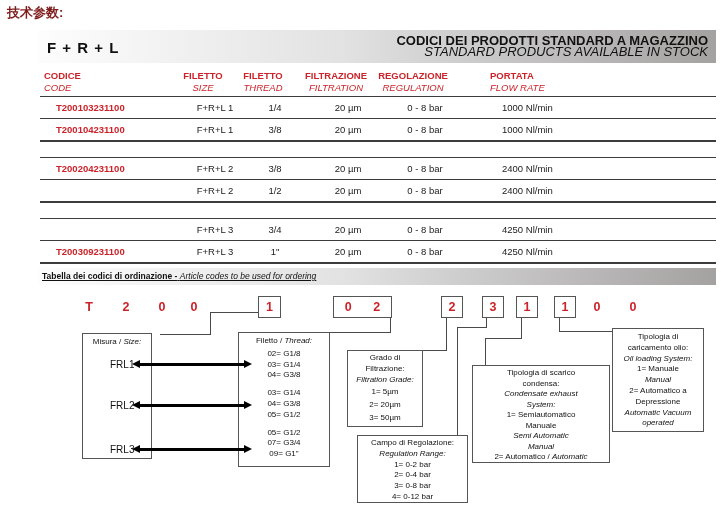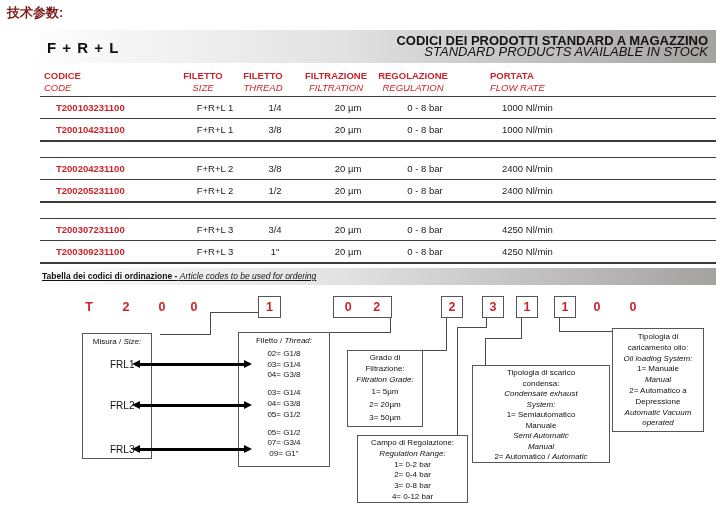--- a/index.html
+++ b/index.html
@@ -122,32 +122,30 @@
   <div class="tgroup g1">
     <div class="trow">
       <span class="tcell c-code">T200204231100</span>
       <span class="tcell c-size">F+R+L 2</span>
       <span class="tcell c-thread">3/8</span>
       <span class="tcell c-filt">20 µm</span>
       <span class="tcell c-reg">0 - 8 bar</span>
       <span class="tcell c-flow">2400 Nl/min</span>
     </div>
     <div class="trow">
-      <span class="tcell c-code">T200205231100</span>
       <span class="tcell c-size">F+R+L 2</span>
       <span class="tcell c-thread">1/2</span>
       <span class="tcell c-filt">20 µm</span>
       <span class="tcell c-reg">0 - 8 bar</span>
       <span class="tcell c-flow">2400 Nl/min</span>
     </div>
   </div>
 
   <div class="tgroup g2">
     <div class="trow">
-      <span class="tcell c-code">T200307231100</span>
       <span class="tcell c-size">F+R+L 3</span>
       <span class="tcell c-thread">3/4</span>
       <span class="tcell c-filt">20 µm</span>
       <span class="tcell c-reg">0 - 8 bar</span>
       <span class="tcell c-flow">4250 Nl/min</span>
     </div>
     <div class="trow">
       <span class="tcell c-code">T200309231100</span>
       <span class="tcell c-size">F+R+L 3</span>
       <span class="tcell c-thread">1"</span>

